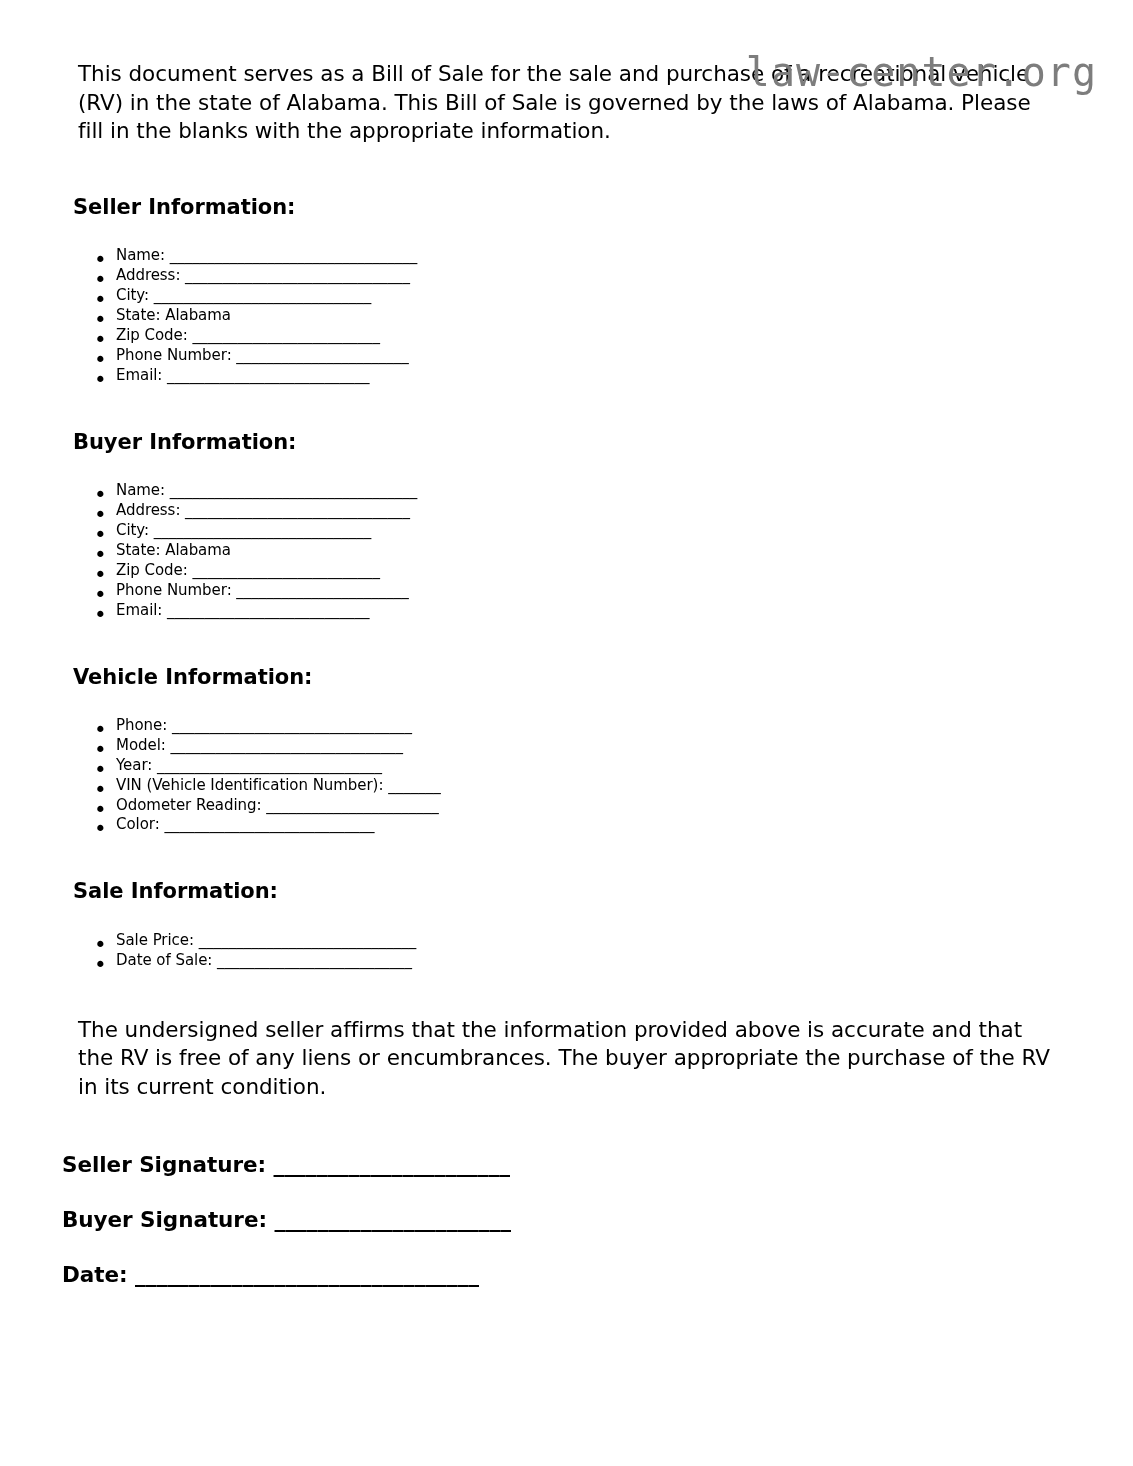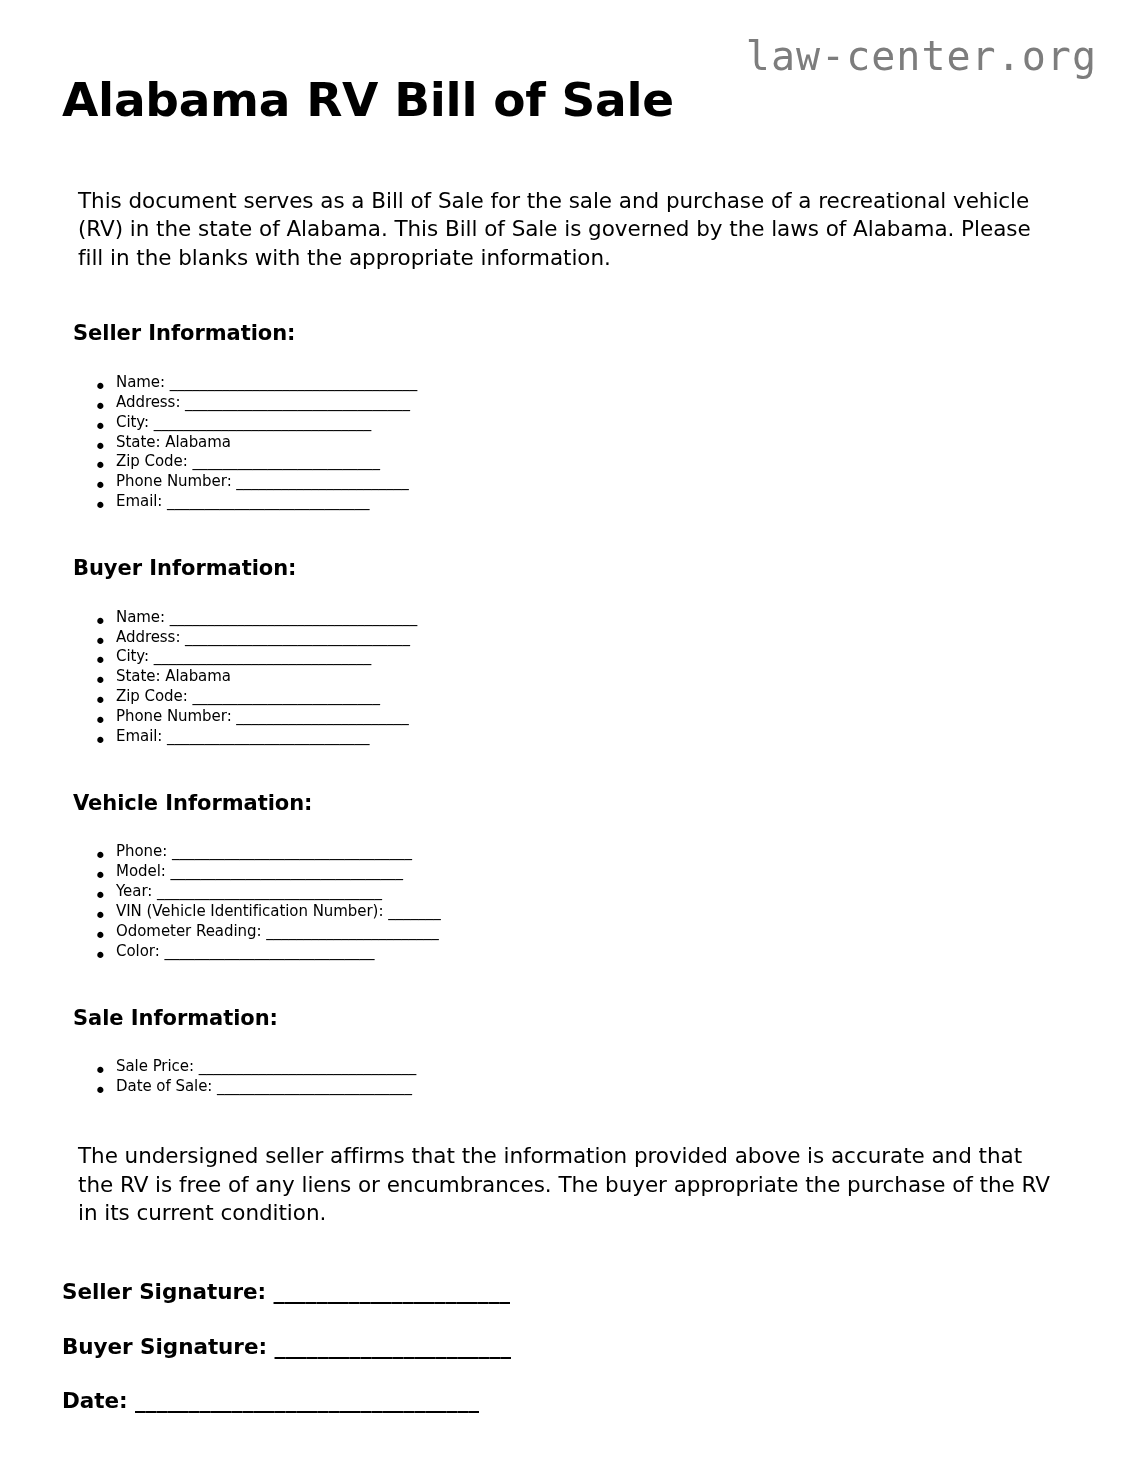--- a/index.html
+++ b/index.html
@@ -89,21 +89,20 @@
   .sig-line:last-child { padding-bottom: 0; }
   .blank { letter-spacing: 0; }
 </style>
 </head>
 <body>
 
 <div class="page">
 
   <div class="watermark">law-center.org</div>
 
-  <h1 class="doc-title">Alabama RV Bill of Sale</h1>
 
   <p class="intro">This document serves as a Bill of Sale for the sale and purchase of a recreational vehicle (RV) in the state of Alabama. This Bill of Sale is governed by the laws of Alabama. Please fill in the blanks with the appropriate information.</p>
 
   <h2 class="section-heading">Seller Information:</h2>
   <ul class="field-list">
     <li><span>Name: </span><span class="blank">_________________________________</span></li>
     <li><span>Address: </span><span class="blank">______________________________</span></li>
     <li><span>City: </span><span class="blank">_____________________________</span></li>
     <li><span>State: Alabama</span><span class="blank"></span></li>
     <li><span>Zip Code: </span><span class="blank">_________________________</span></li>

